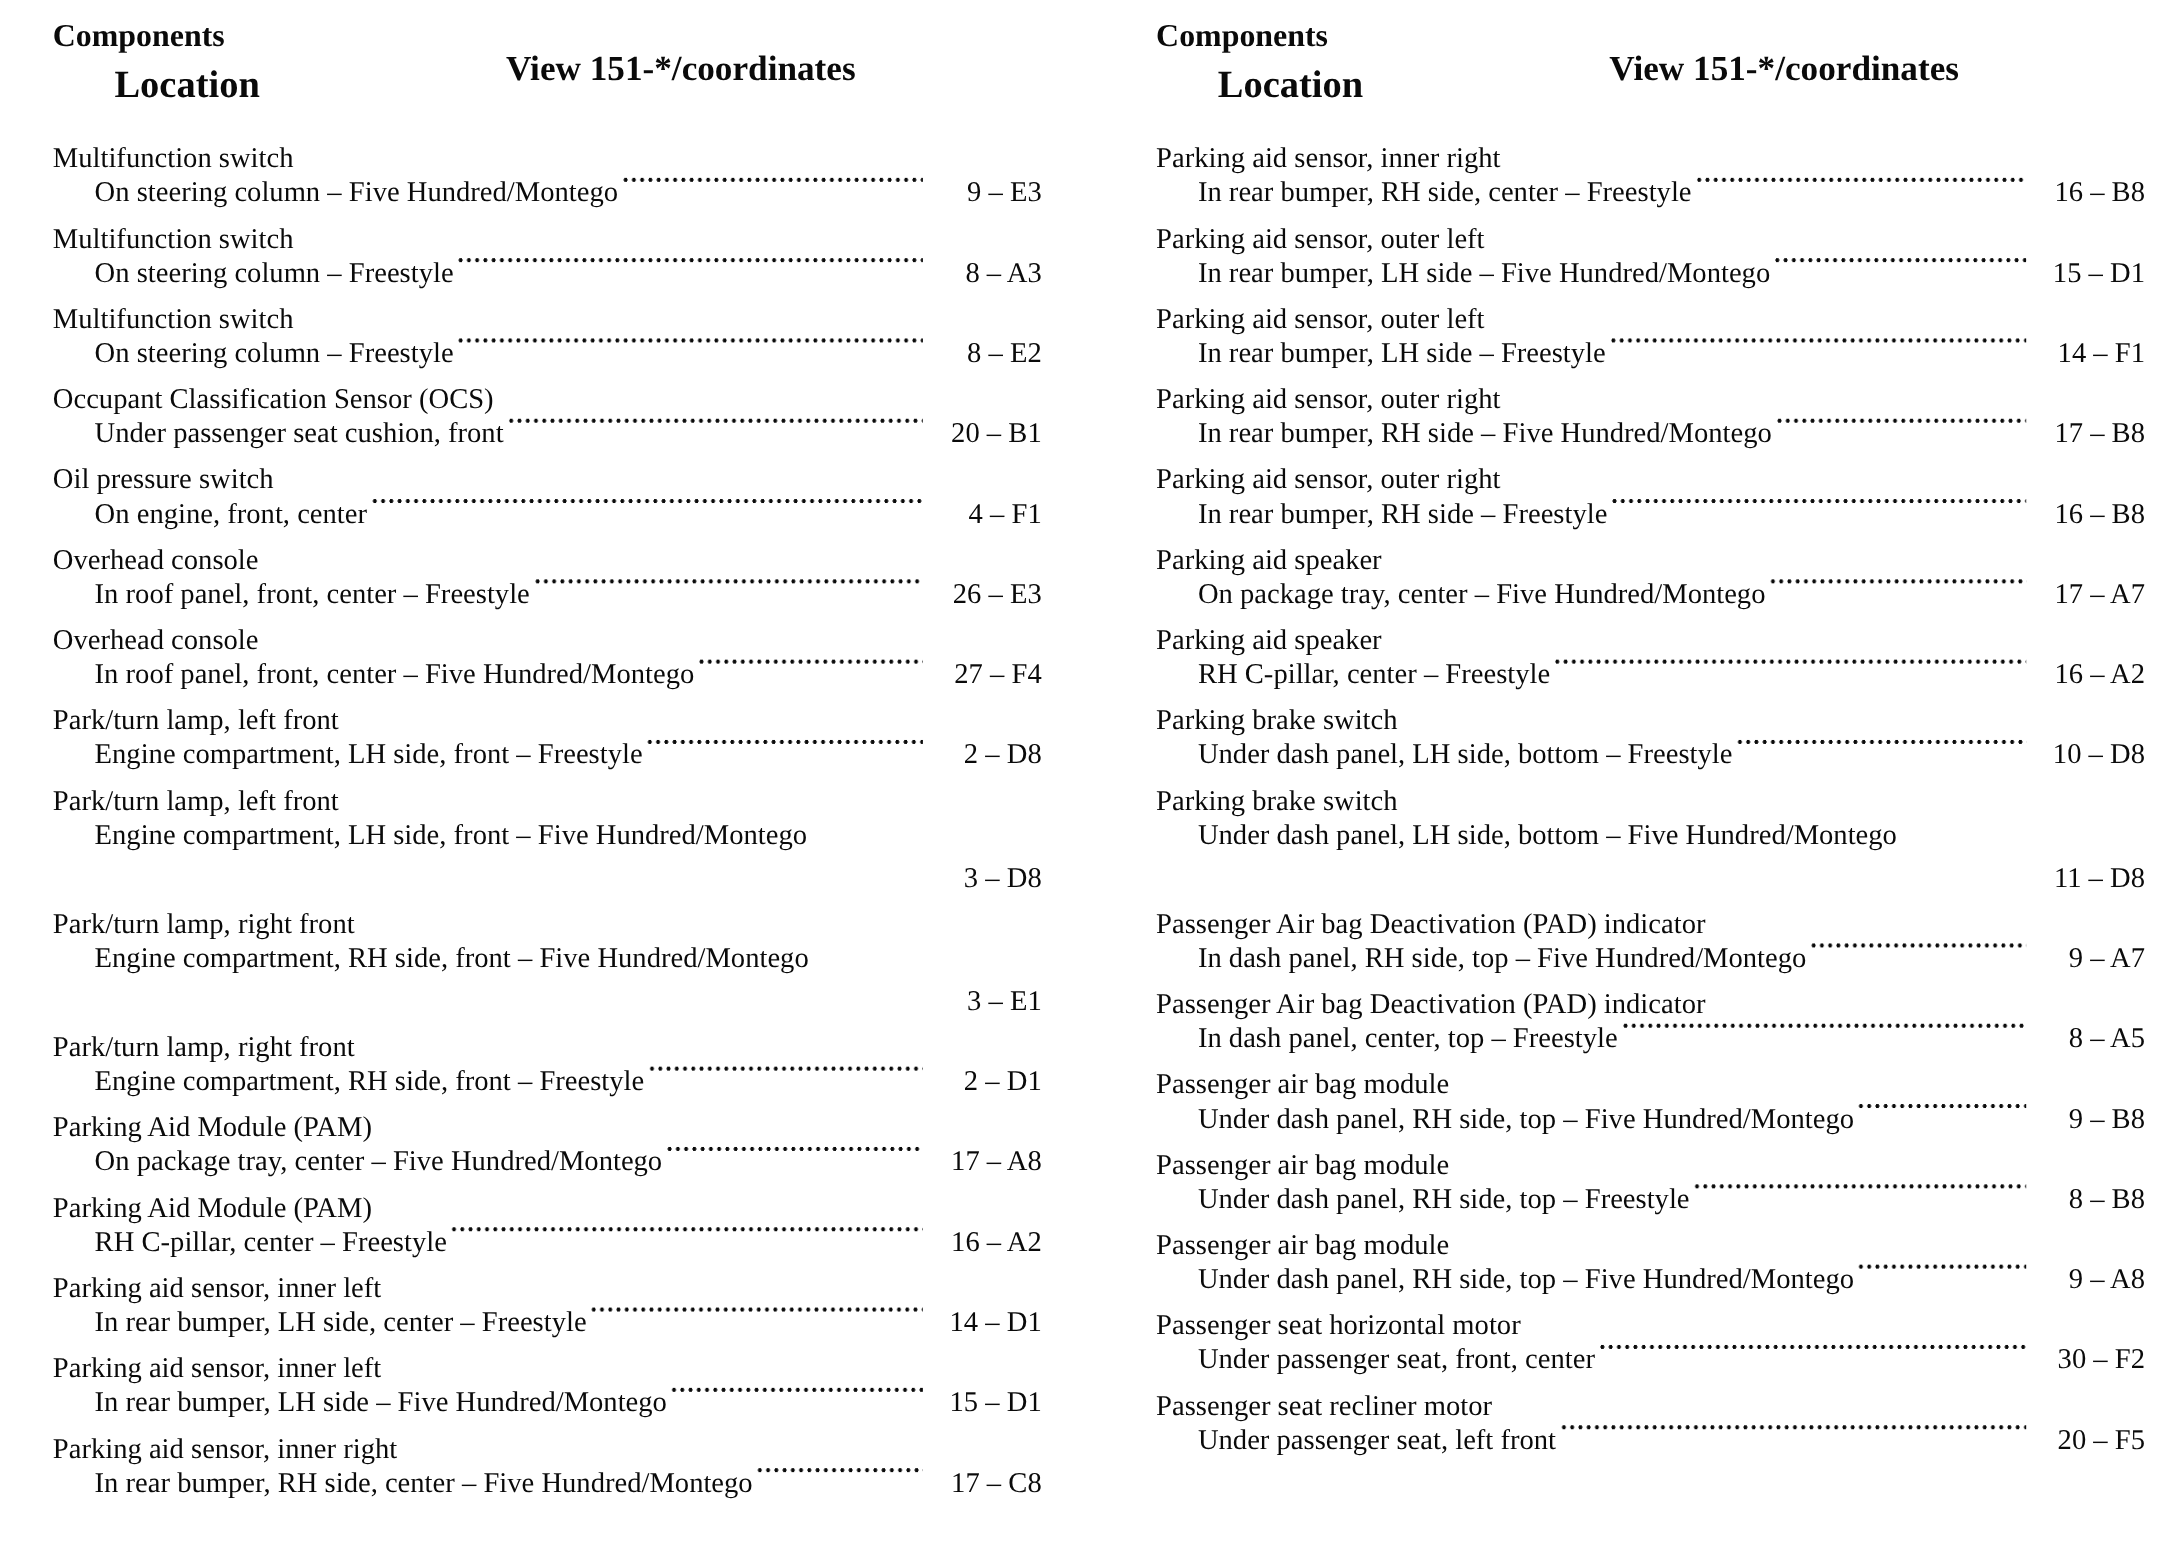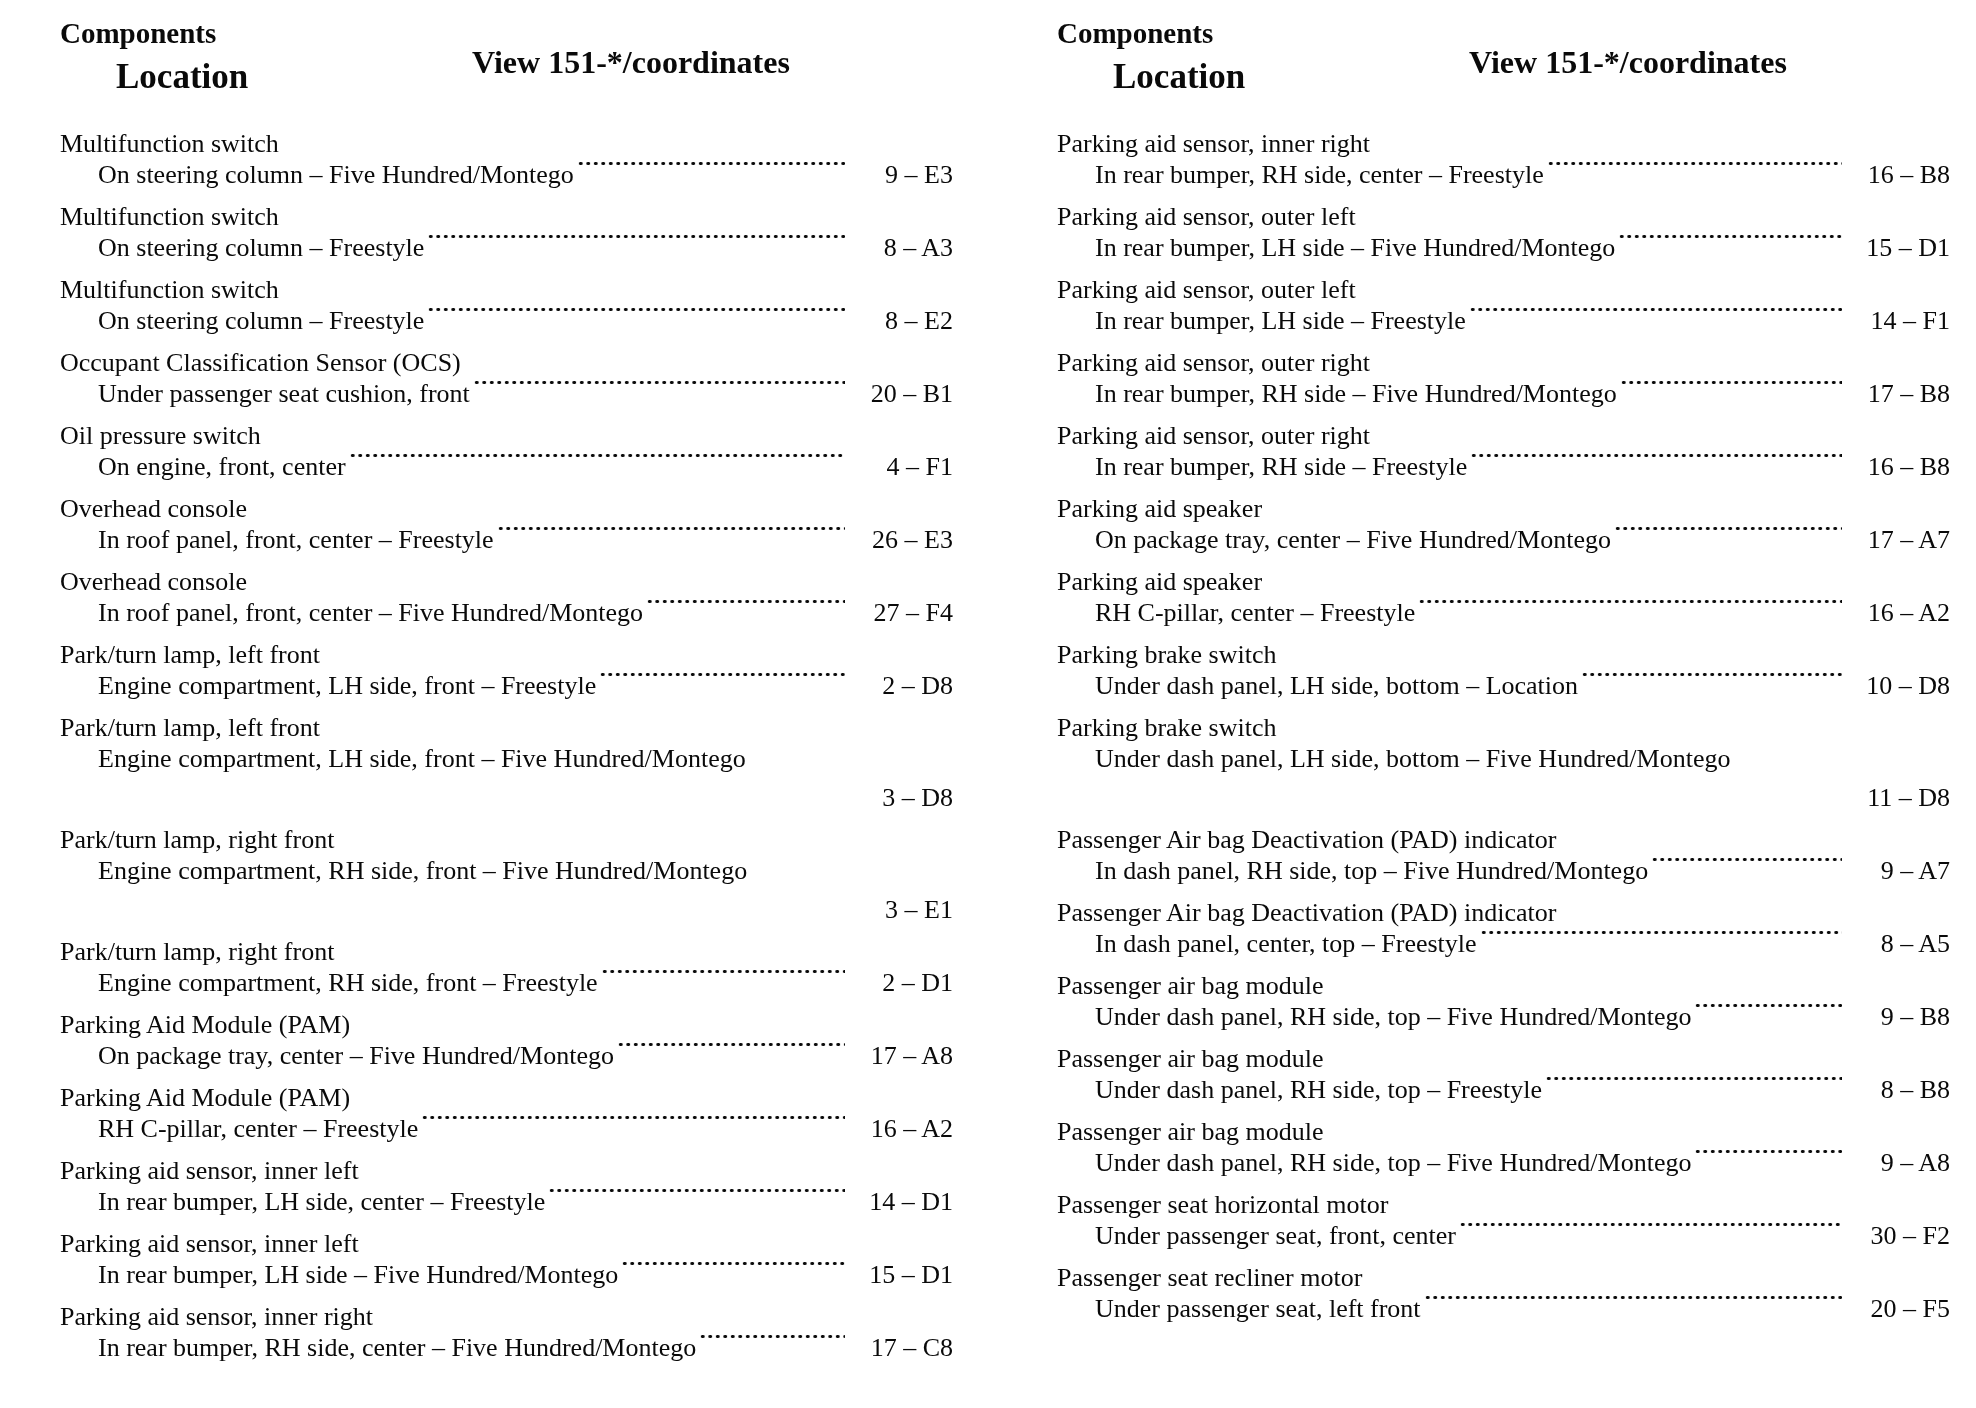--- a/index.html
+++ b/index.html
@@ -11,21 +11,21 @@
   body {
     width: 1976px;
     height: 1408px;
     overflow: hidden;
     font-family: "Liberation Serif", serif;
   }
   .page {
     box-sizing: border-box;
     display: flex;
     gap: 104px;
-    padding: 16px 26px 0 60px;
+    padding: 16px 26px 0 48px;
     width: 1976px;
   }
   .col {
     flex: 1;
     min-width: 0;
   }
   .col-header {
     position: relative;
     height: 104px;
     margin-bottom: 8px;
@@ -346,21 +346,21 @@
       <span class="loc-text">RH C-pillar, center – Freestyle</span>
       <span class="leader"></span>
       <span class="coord">16 – A2</span>
     </div>
 
   </div>
 
   <div class="entry">
     <div class="entry-name">Parking brake switch</div>
     <div class="loc-row">
-      <span class="loc-text">Under dash panel, LH side, bottom – Location</span>
+      <span class="loc-text">Under dash panel, LH side, bottom – Freestyle</span>
       <span class="leader"></span>
       <span class="coord">10 – D8</span>
     </div>
 
   </div>
 
   <div class="entry wrap">
     <div class="entry-name">Parking brake switch</div>
     <div class="loc-row">
       <span class="loc-text">Under dash panel, LH side, bottom – Five Hundred/Montego</span>

